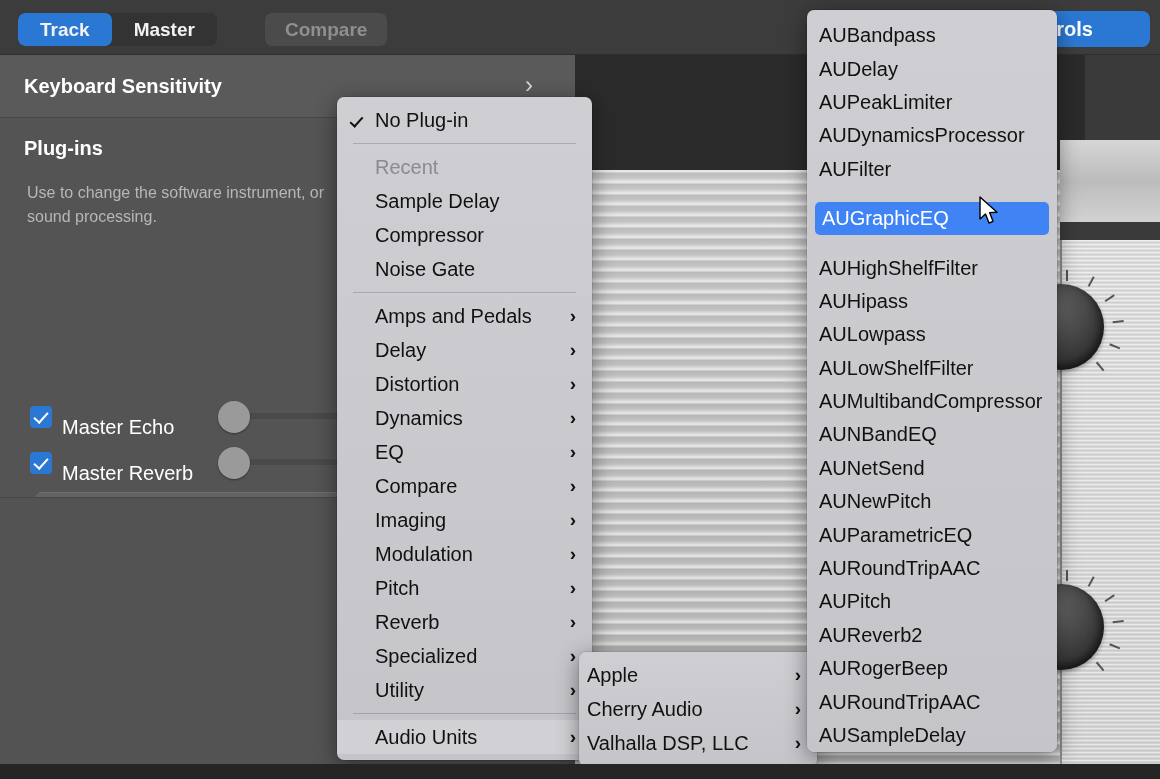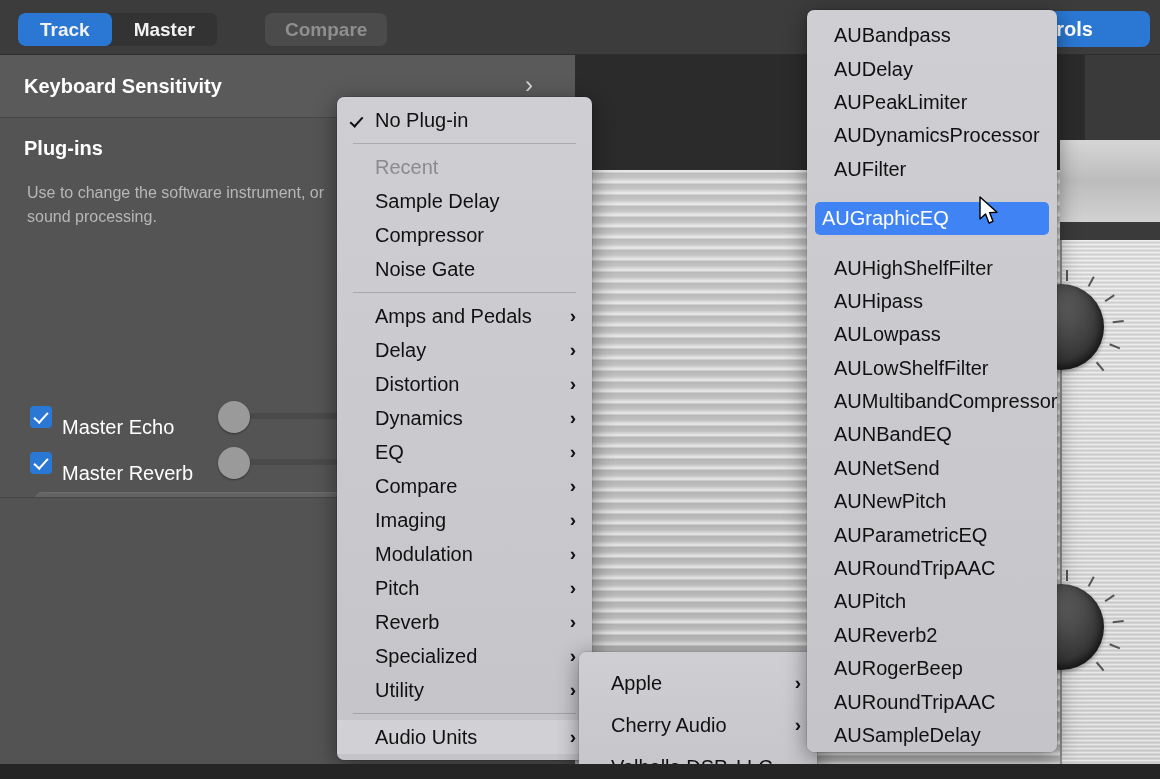--- a/index.html
+++ b/index.html
@@ -175,23 +175,23 @@
     border-width: 0 2.4px 2.4px 0; transform: rotate(42deg);
   }
   .mi.hl { background: #3f83f5; color: #ffffff; }
   .mi.hl2 { background: rgba(255,255,255,0.22); }
   .msep { height: 1px; background: rgba(0,0,0,0.17); margin: 6px 16px; }
 
   
   #menu-plugin { left: 337px; top: 97px; width: 255px; }
   #menu-plugin .mi { padding-left: 38px; }
   #menu-vendor { left: 579px; top: 652px; width: 238px; }
-  #menu-vendor .mi { padding-left: 32px; margin-top: 8px; }
+  #menu-vendor .mi { padding-left: 8px; }
   #menu-au { left: 807px; top: 10px; width: 250px; padding: 9px 0 0 0; }
-  #menu-au .mi { padding-left: 27px; height: 33.4px; font-size: 20px; }
+  #menu-au .mi { padding-left: 12px; height: 33.4px; font-size: 20px; }
   #menu-au .mi.hl { margin: 16px 8px; border-radius: 5px; padding-left: 7px; }
 
   .bottom-strip {
     position: absolute; left: 0; top: 764px; width: 1160px; height: 15px;
     background: #252525;
   }
 
   
   .cursor { position: absolute; left: 978px; top: 196px; width: 22px; height: 30px; }
 </style>

